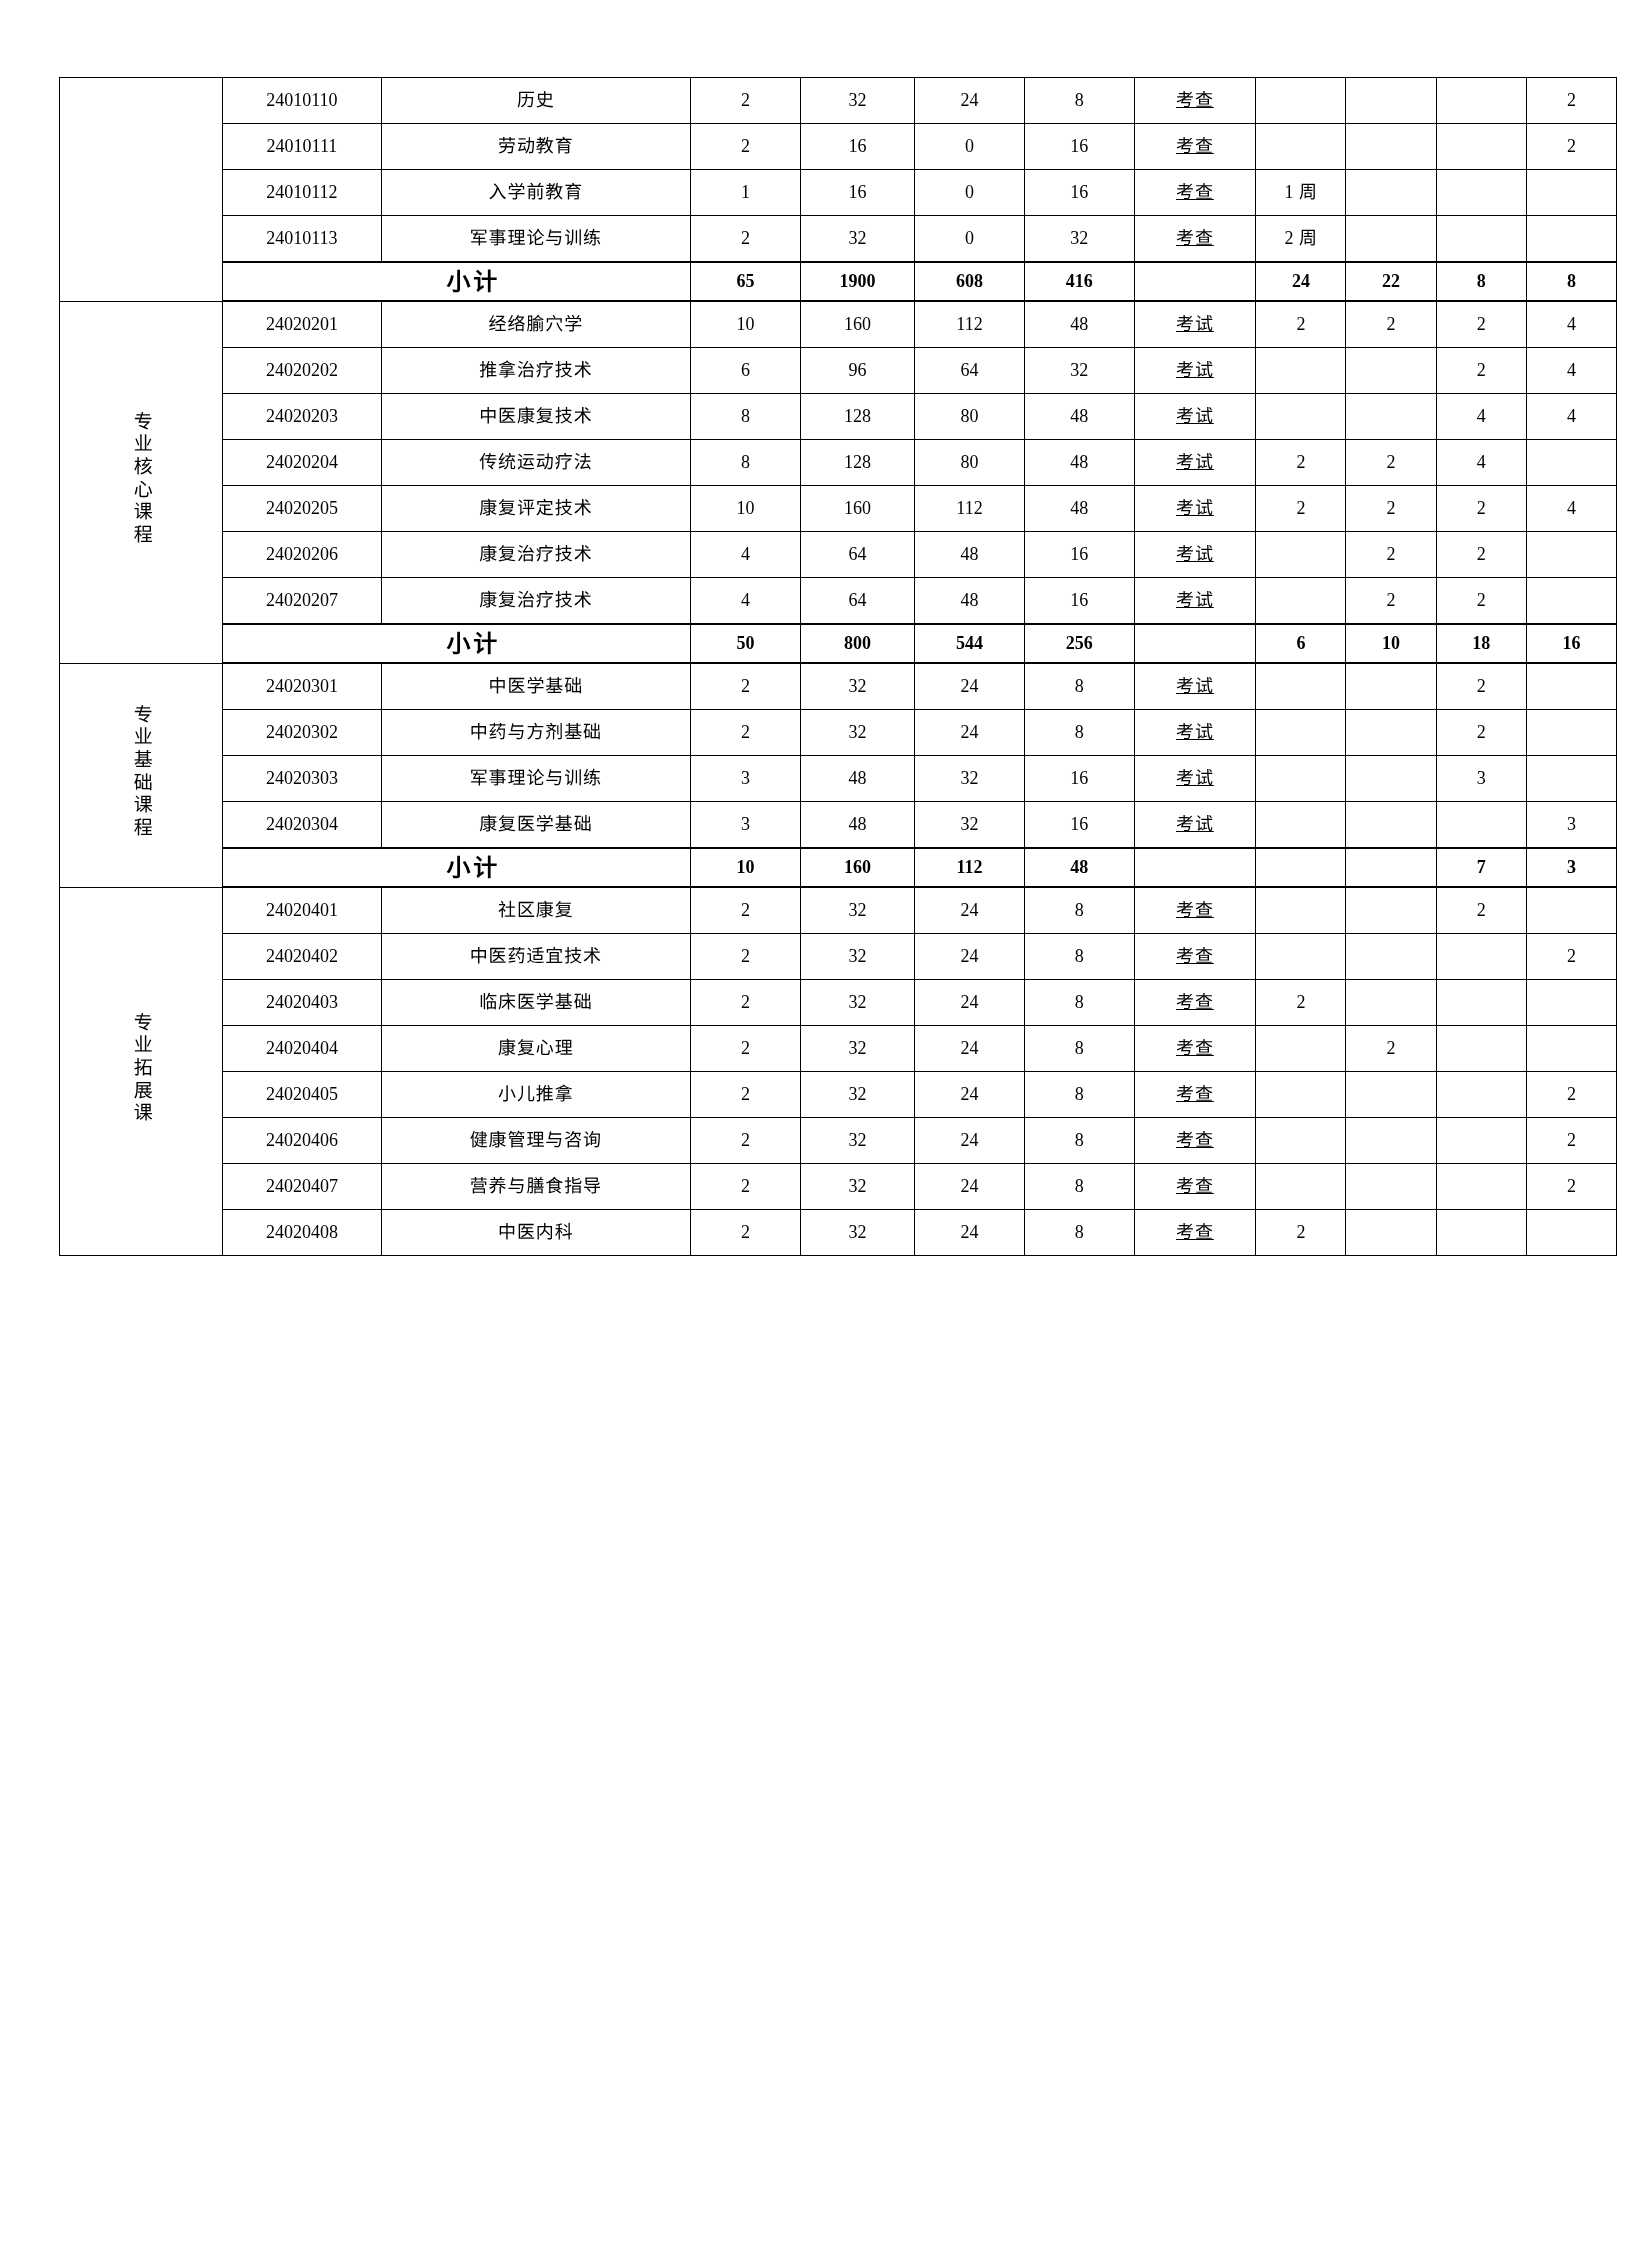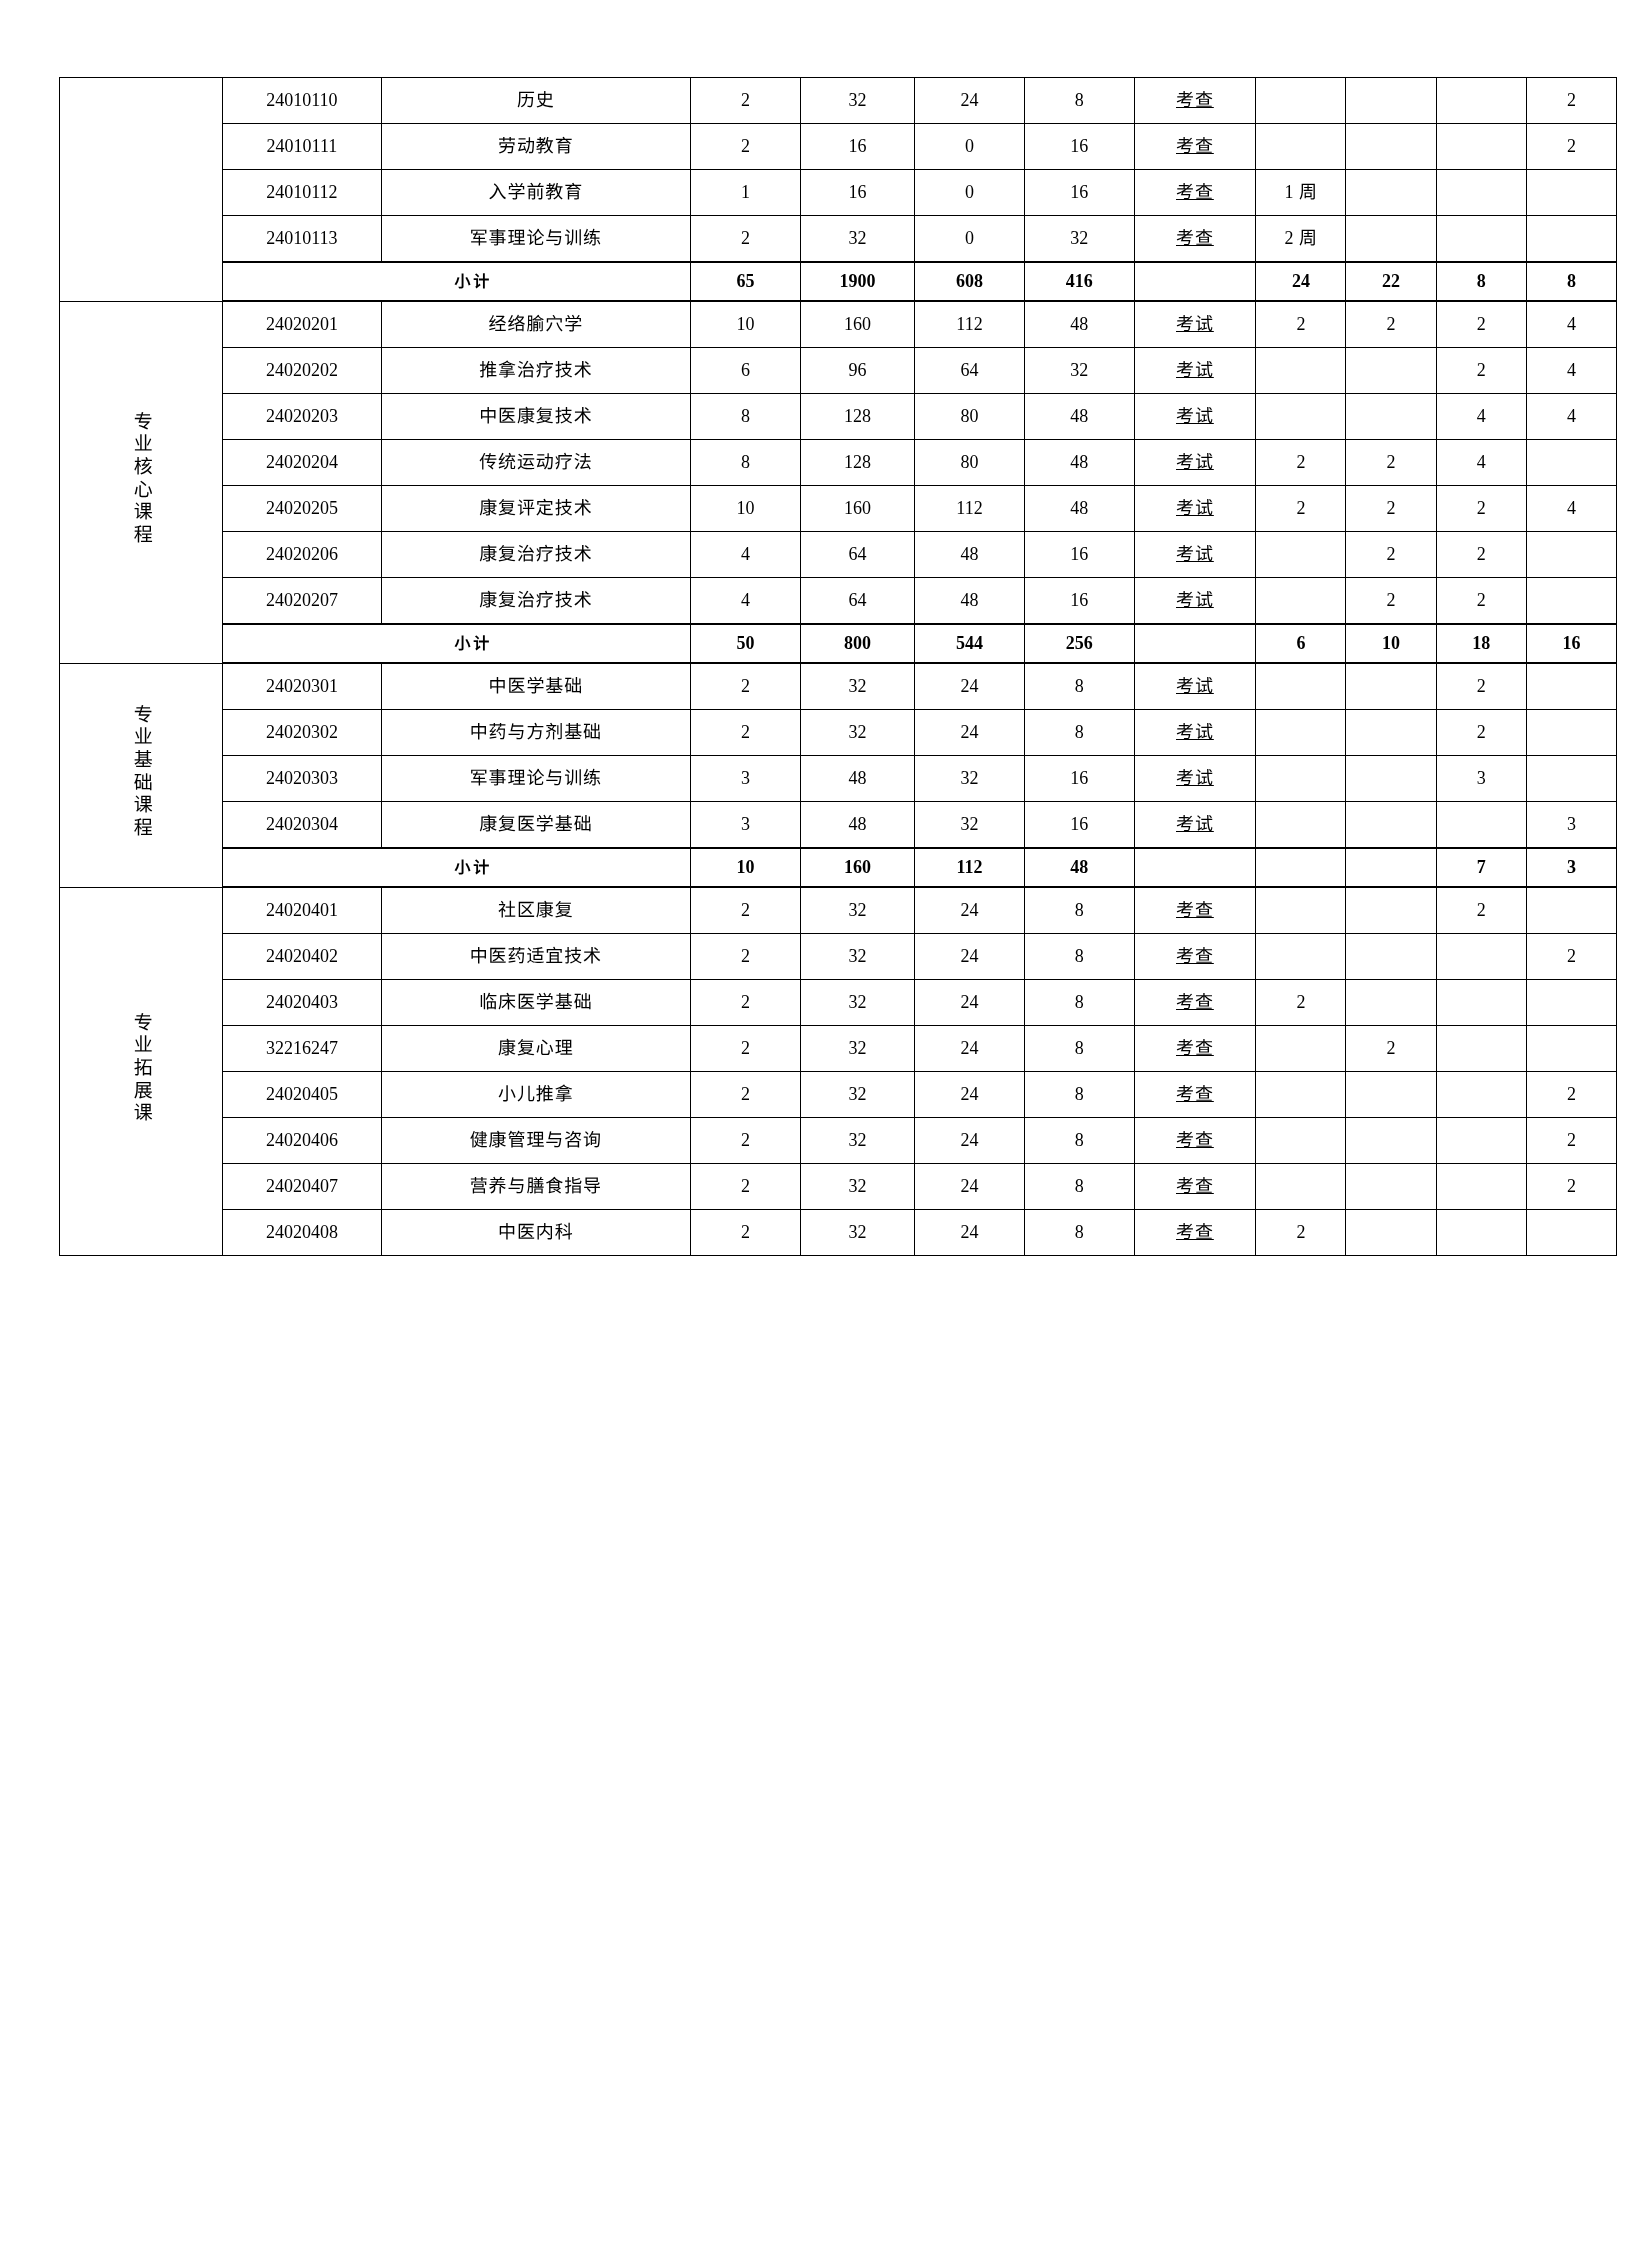--- a/index.html
+++ b/index.html
@@ -91,21 +91,21 @@
   td.sem-cell { font-size: 18px; }
   td.week-cell { font-size: 13.6px; letter-spacing: 0.5px; }
 
   
   tr.subtotal td {
     font-weight: bold;
     border-top: 2.3px solid #000000;
     border-bottom: 2.3px solid #000000;
   }
   tr.subtotal td.subtotal-label {
-    font-size: 16px;
+    font-size: 24px;
     letter-spacing: 2.7px;
     padding-left: 33px;
   }
 
   
   tr.row-std td { height: 45px; }
   tr.subtotal td { height: 37px; }
 </style>
 </head>
 <body>
@@ -395,21 +395,21 @@
           <td class="num-cell">32</td>
           <td class="num-cell">24</td>
           <td class="num-cell">8</td>
           <td class="exam-cell">考查</td>
           <td class="sem-cell">2</td>
           <td class="sem-cell"></td>
           <td class="sem-cell"></td>
           <td class="sem-cell"></td>
         </tr>
         <tr class="row-std">
-          <td class="code-cell">32216247</td>
+          <td class="code-cell">24020404</td>
           <td class="name-cell">康复心理</td>
           <td class="num-cell">2</td>
           <td class="num-cell">32</td>
           <td class="num-cell">24</td>
           <td class="num-cell">8</td>
           <td class="exam-cell">考查</td>
           <td class="sem-cell"></td>
           <td class="sem-cell">2</td>
           <td class="sem-cell"></td>
           <td class="sem-cell"></td>

